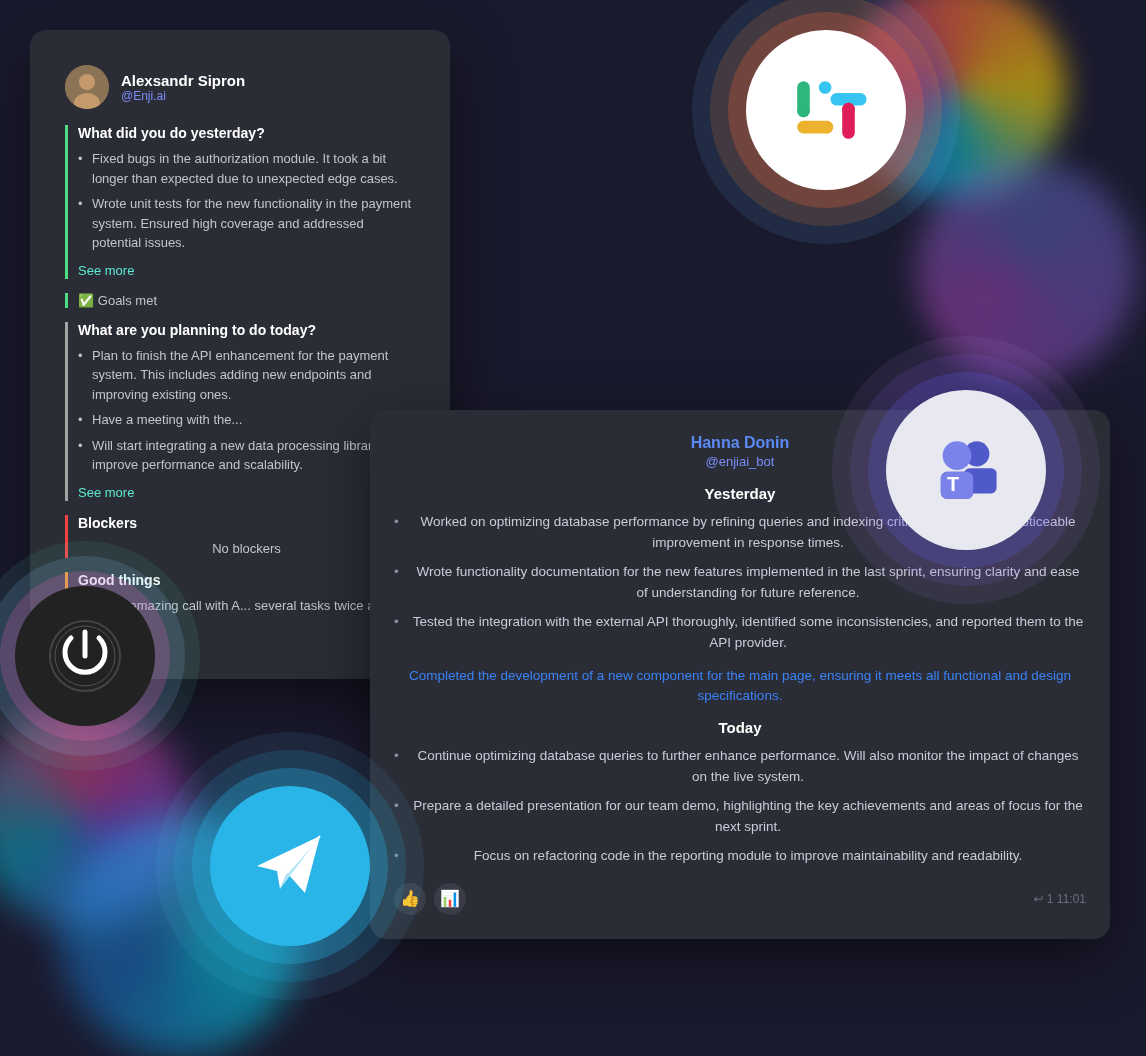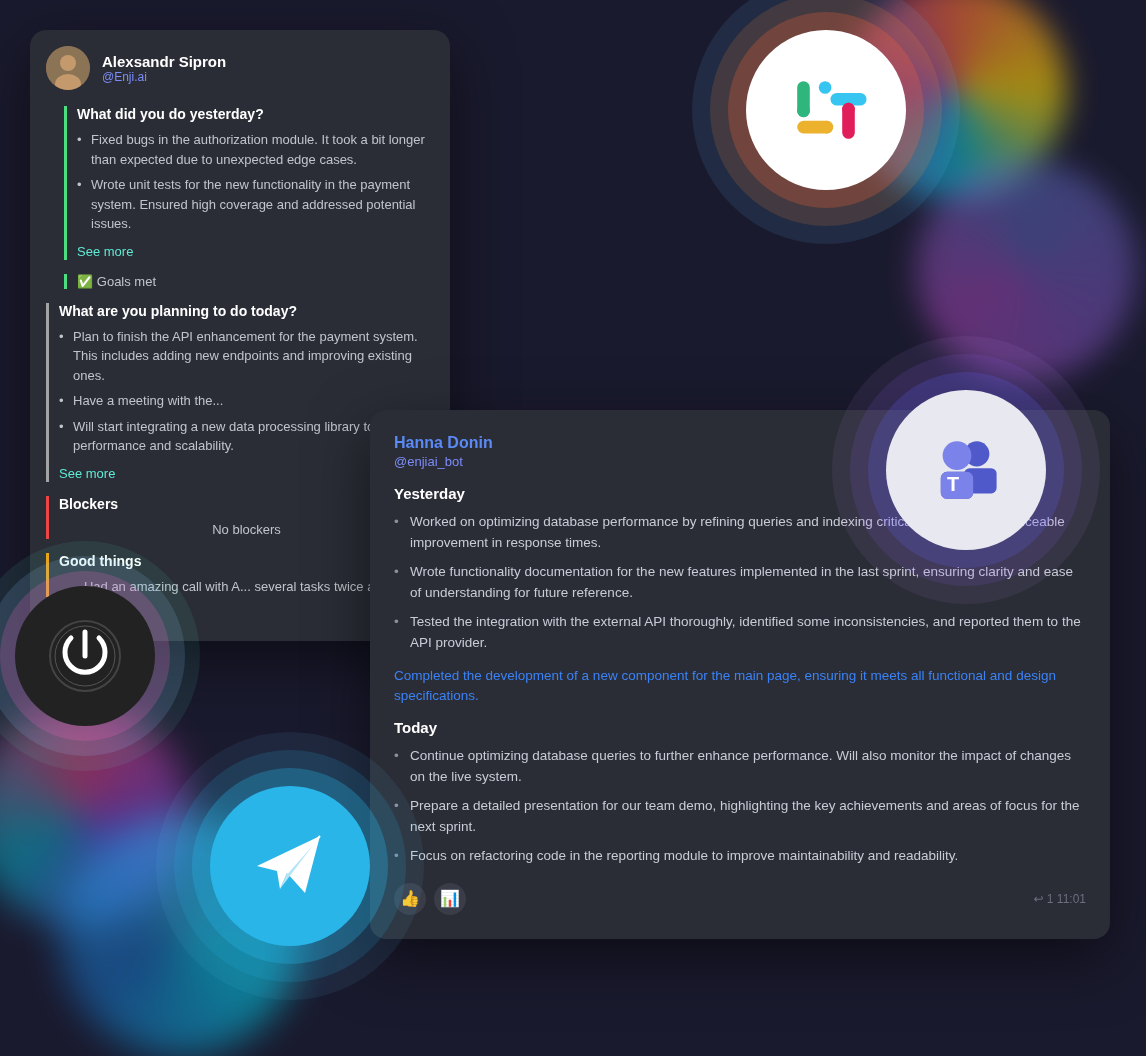--- a/index.html
+++ b/index.html
@@ -100,21 +100,21 @@
     }
 
     
     .chat-card-main {
       position: absolute;
       top: 30px;
       left: 30px;
       width: 420px;
       background: #2a2d36;
       border-radius: 16px;
-      padding: 16px;
+      padding: 35px;
       color: #e0e0e0;
       box-shadow: 0 20px 60px rgba(0,0,0,0.5);
     }
 
     .card-header {
       display: flex;
       align-items: center;
       gap: 12px;
       margin-bottom: 16px;
     }
@@ -193,21 +193,20 @@
       font-size: 13px;
       cursor: pointer;
       display: inline-block;
       margin-top: 4px;
     }
 
     .left-border-section {
       border-left: 3px solid #4ade80;
       padding-left: 10px;
       margin-bottom: 14px;
-      margin-left: 18px;
     }
 
     .left-border-blue {
       border-left: 3px solid #a3a3a3;
       padding-left: 10px;
       margin-bottom: 14px;
     }
 
     .left-border-red {
       border-left: 3px solid #ef4444;
@@ -245,20 +244,21 @@
     .chat-card-secondary {
       position: absolute;
       top: 410px;
       left: 370px;
       width: 740px;
       background: #2a2d36;
       border-radius: 16px;
       padding: 24px;
       color: #e0e0e0;
       box-shadow: 0 20px 60px rgba(0,0,0,0.5);
+      text-align: center;
     }
 
     .card2-username {
       font-weight: 700;
       font-size: 16px;
       color: #5b8af5;
       margin-bottom: 2px;
     }
 
     .card2-handle {

